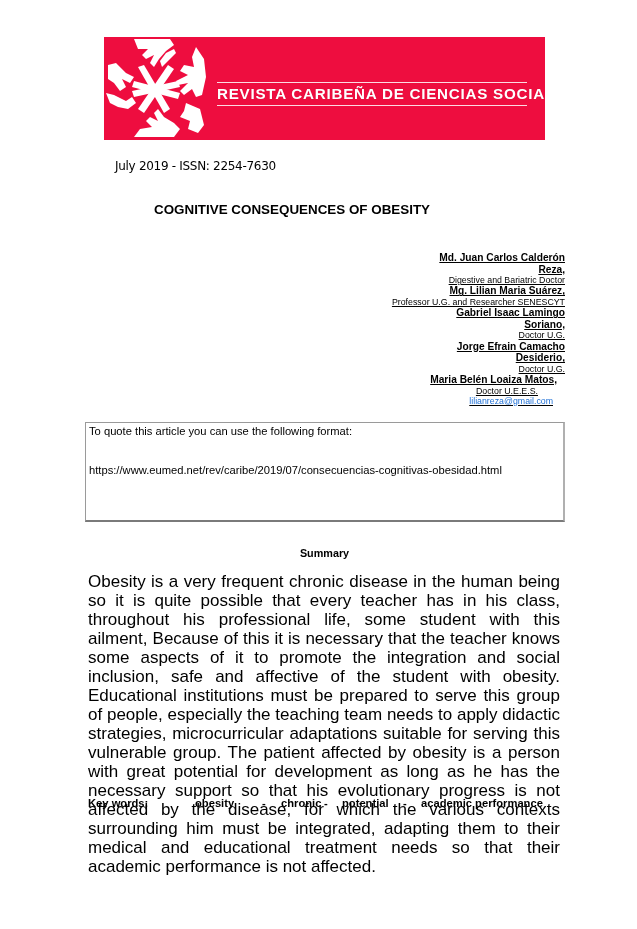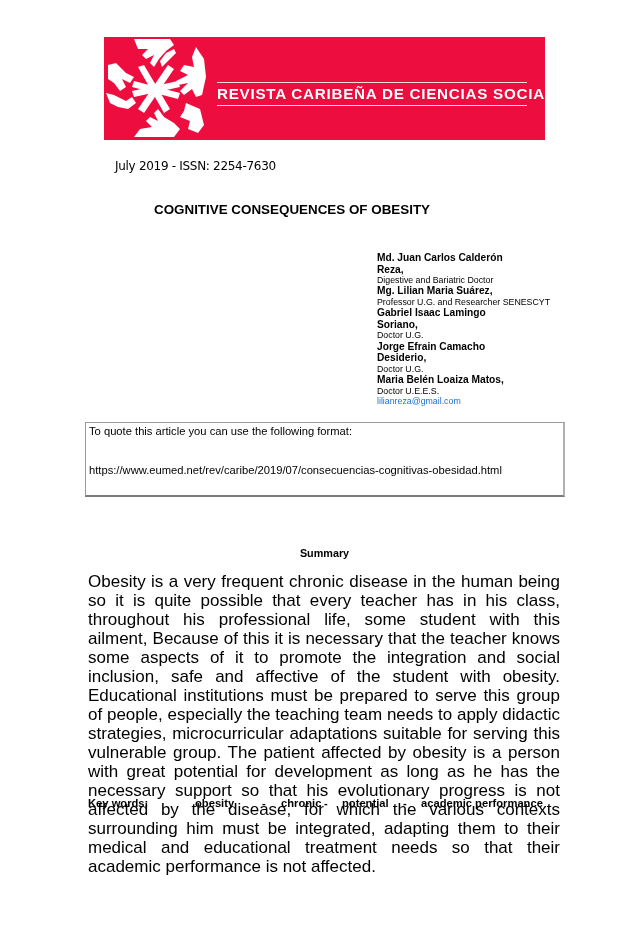--- a/index.html
+++ b/index.html
@@ -66,25 +66,27 @@
       width: 580px;
       top: 202px;
       text-align: center;
       font-weight: bold;
       font-size: 13.4px;
       padding-left: 4px;
       box-sizing: border-box;
     }
     .authors {
       position: absolute;
-      right: 60px;
+      right: 72px;
       top: 252px;
       width: 200px;
+      text-align: right;
       font-size: 9.5px;
       line-height: 11px;
+      text-decoration: underline;
     }
     .author-name {
       font-weight: bold;
       font-size: 10.2px;
       line-height: 11.6px;
     }
     .author-name .indent {
       display: block;
     }
     .author-role {
@@ -101,21 +103,21 @@
       font-size: 8.8px;
       line-height: 11px;
       color: #1d6fd6;
       padding-right: 12px;
     }
     .quote-box {
       position: absolute;
       left: 85px;
       top: 422px;
       width: 480px;
-      height: 75px;
+      height: 100px;
       border: 1px solid #9a9a9a;
       border-bottom: 2px solid #7a7a7a;
       border-right: 2px solid #b0b0b0;
       box-sizing: border-box;
       padding: 2px 3px 0 3px;
       font-size: 11.2px;
       line-height: 13.4px;
     }
     .quote-box p {
       margin: 0;

